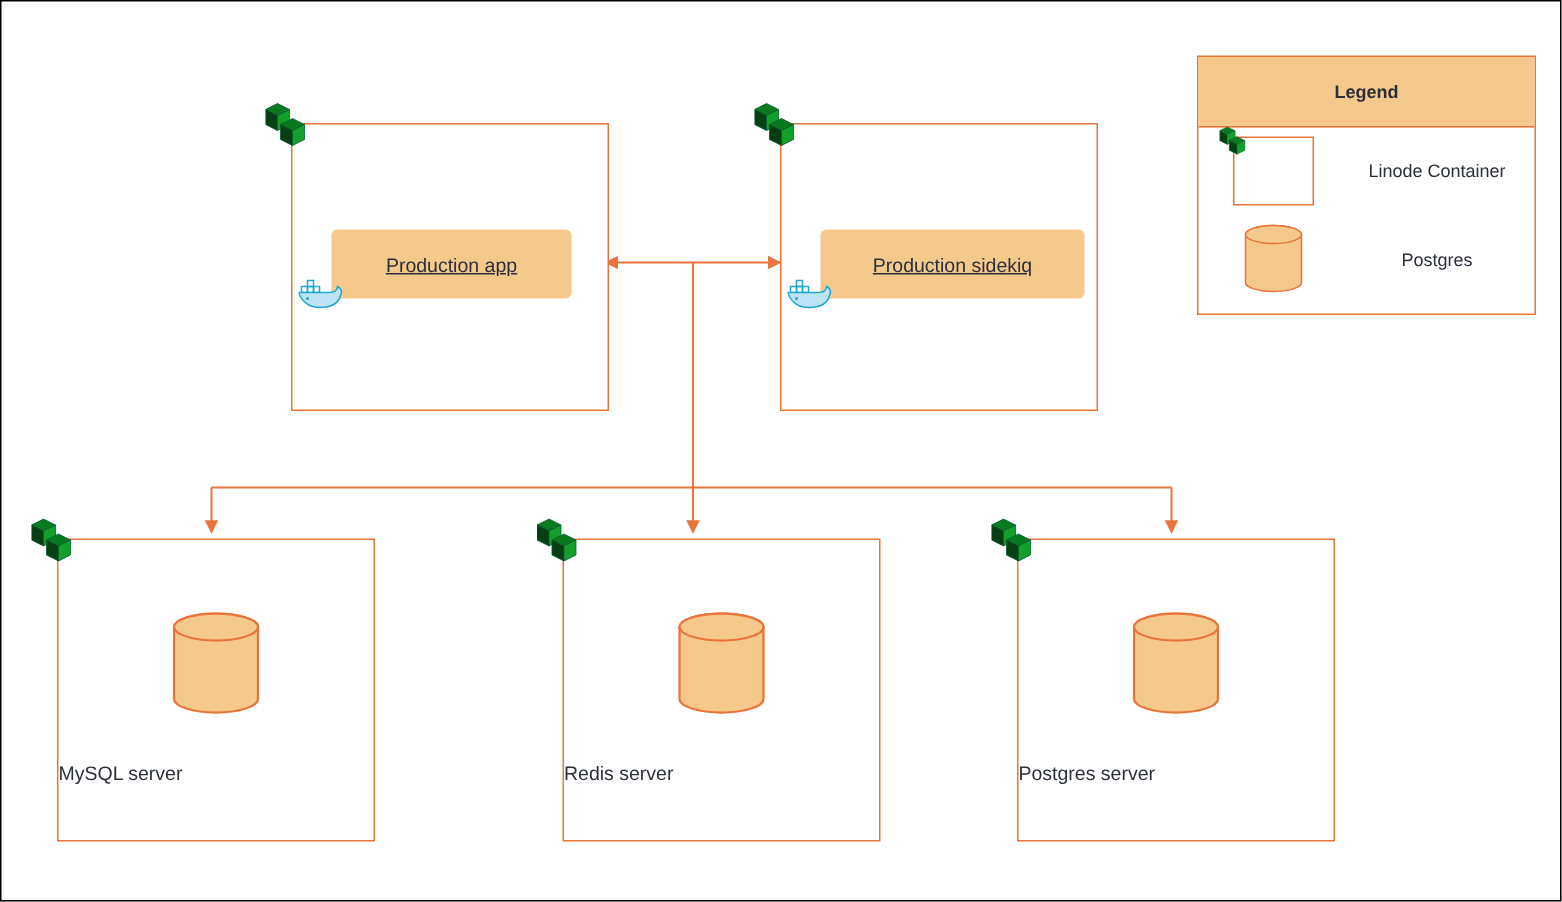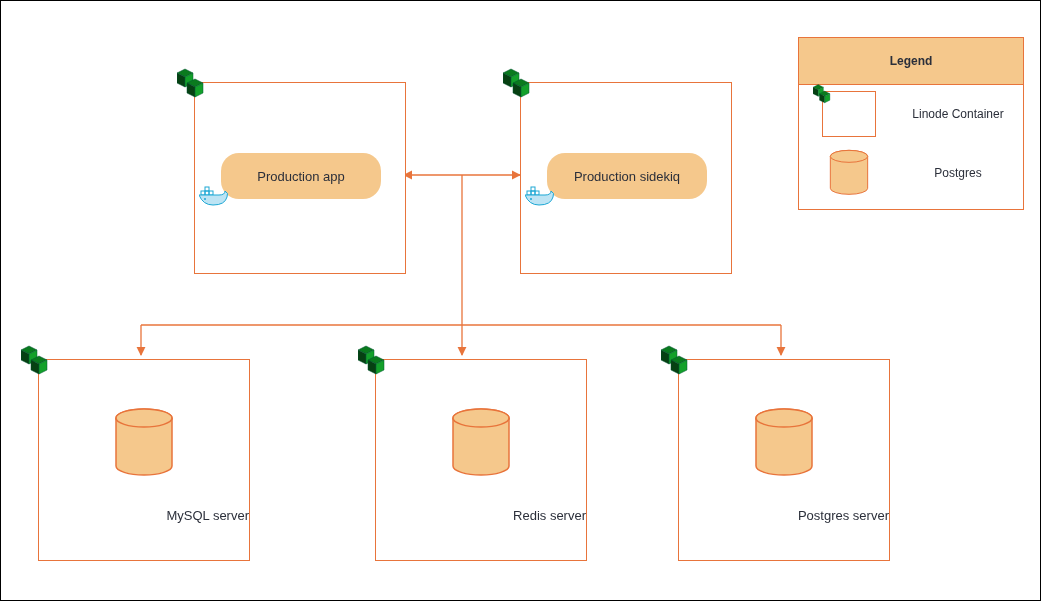--- a/index.html
+++ b/index.html
@@ -23,36 +23,37 @@
     background:#fff;
   }
   .linode .icon{
     position:absolute;
     top:-18px;left:-18px;
   }
   .docker{
     position:absolute;
     background:var(--fill);
     border:none;
-    border-radius:18px;
+    border-radius:4px;
     display:flex;align-items:center;justify-content:center;
     color:var(--text);
+    text-decoration:underline;
   }
   .whale{
     position:absolute;
     left:-22px;bottom:-10px;
   }
   .db{
     position:absolute;
     width:60px;height:70px;
     left:50%;transform:translateX(-50%);
   }
   .db-label{
     position:absolute;
-    width:100%;text-align:right;
+    width:100%;text-align:left;
     color:var(--text);
   }
   .legend{
     position:absolute;
     border:1px solid var(--orange);
     background:#fff;
   }
   .legend-title{
     background:var(--fill);
     border-bottom:1px solid var(--orange);
@@ -125,21 +126,21 @@
     <svg class="whale" width="30" height="24">
         <use href="#whale-logo"></use>
       </svg>
   </div>
 </div>
 
 <div class="linode" style="left:519px;top:81px;width:210px;height:190px">
   <svg class="icon" width="34" height="38">
       <use href="#linode-logo"></use>
     </svg>
-  <div class="docker" style="left:26px;top:70px;width:160px;height:46px">
+  <div class="docker" style="left:26px;top:70px;width:176px;height:46px">
     <span>Production sidekiq</span>
     <svg class="whale" width="30" height="24">
         <use href="#whale-logo"></use>
       </svg>
   </div>
 </div>
 
 <div class="linode" style="left:37px;top:358px;width:210px;height:200px">
   <svg class="icon" width="34" height="38">
       <use href="#linode-logo"></use>

